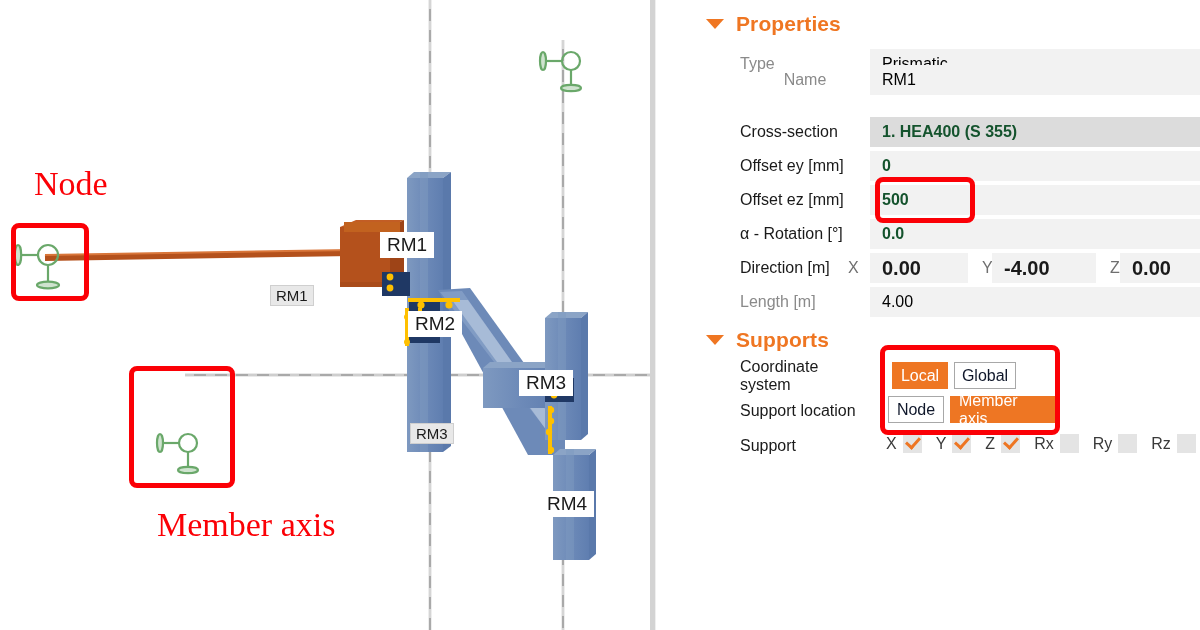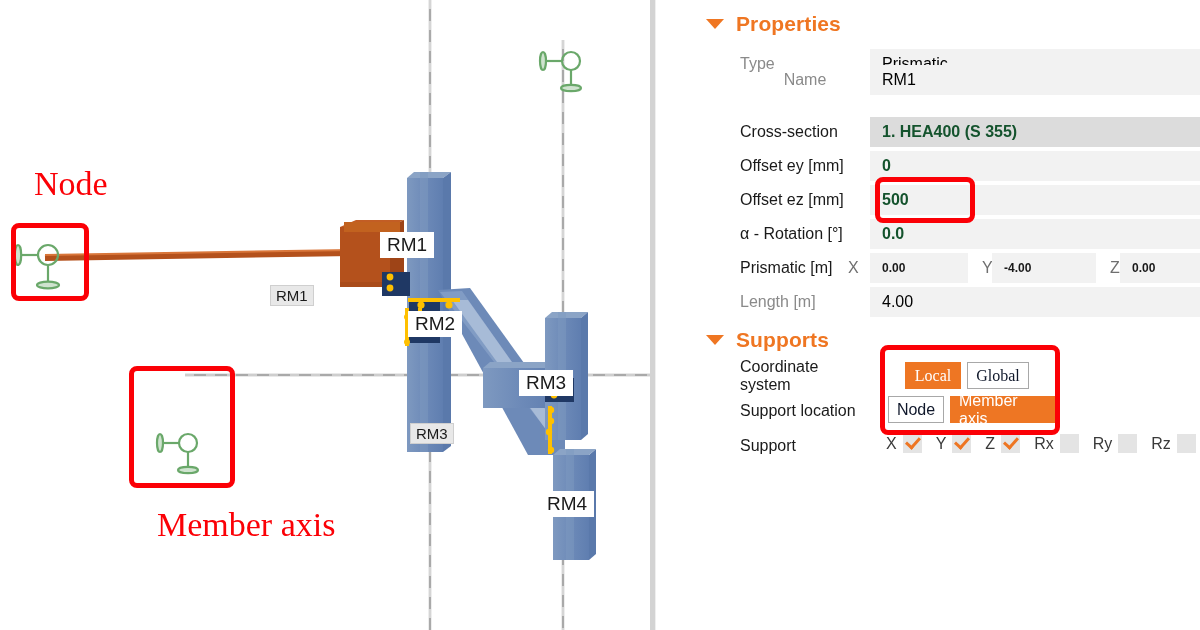--- a/index.html
+++ b/index.html
@@ -46,21 +46,21 @@
     flex:1;height:30px;background:#f2f2f2;display:flex;align-items:center;
     padding-left:12px;box-sizing:border-box;font-size:16px;color:#14532d;font-weight:bold;
   }
   .rfield.dim{color:#000000;font-weight:normal;}
   .rfield.sel{background:#dcdcdc;}
 
   
   .dirwrap{flex:1;height:30px;display:flex;align-items:center;gap:0;}
   .dax{width:24px;font-size:16px;color:#6f6f6f;text-align:left;padding-left:2px;box-sizing:border-box;}
   .dval{height:30px;background:#f2f2f2;display:flex;align-items:center;padding-left:12px;
-        box-sizing:border-box;font-size:12px;color:#1a1a1a;font-weight:bold;}
+        box-sizing:border-box;font-size:20px;color:#1a1a1a;font-weight:bold;}
   .dval.w1{width:98px}.dval.w2{width:104px}.dval.w3{width:86px}
 
   
   .togrow{position:absolute;display:flex;align-items:center;}
   .tog{
     height:27px;display:flex;align-items:center;justify-content:center;
     font-size:16px;padding:0 8px;box-sizing:border-box;border:1px solid #a8a8a8;background:#ffffff;color:#0f172a;
   }
   .tog.on{background:#ee7623;border-color:#ee7623;color:#ffffff;}
 
@@ -254,21 +254,21 @@
       <div class="rlabel">Offset ez [mm]</div>
       <div class="rfield">500</div>
     </div>
 
     <div class="row" style="top:217px;">
       <div class="rlabel">α - Rotation [°]</div>
       <div class="rfield">0.0</div>
     </div>
 
     <div class="row" style="top:251px;">
-      <div class="rlabel">Prismatic [m]</div>
+      <div class="rlabel">Direction [m]</div>
       <div class="dirwrap">
         <span class="dax">X</span>
         <span class="dval w1">0.00</span>
         <span class="dax" style="padding-left:14px;">Y</span>
         <span class="dval w2">-4.00</span>
         <span class="dax" style="padding-left:14px;">Z</span>
         <span class="dval w3">0.00</span>
       </div>
     </div>
 
@@ -278,21 +278,21 @@
     </div>
 
     <div class="section-head" style="left:0;top:328px;">
       <div class="caret"></div>
       <div class="section-title">Supports</div>
     </div>
 
     <div class="row" style="top:361px;height:30px;">
       <div class="rlabel">Coordinate system</div>
     </div>
-    <div class="togrow" style="left:225px;top:362px;font-family:Liberation Serif, serif;">
+    <div class="togrow" style="left:212px;top:362px;">
       <div class="tog on" style="width:56px;">Local</div>
       <div class="tog" style="width:62px;margin-left:6px;">Global</div>
     </div>
 
     <div class="row" style="top:396px;height:30px;">
       <div class="rlabel">Support location</div>
     </div>
     <div class="togrow" style="left:208px;top:396px;">
       <div class="tog" style="width:56px;">Node</div>
       <div class="tog on" style="width:106px;margin-left:6px;">Member axis</div>

